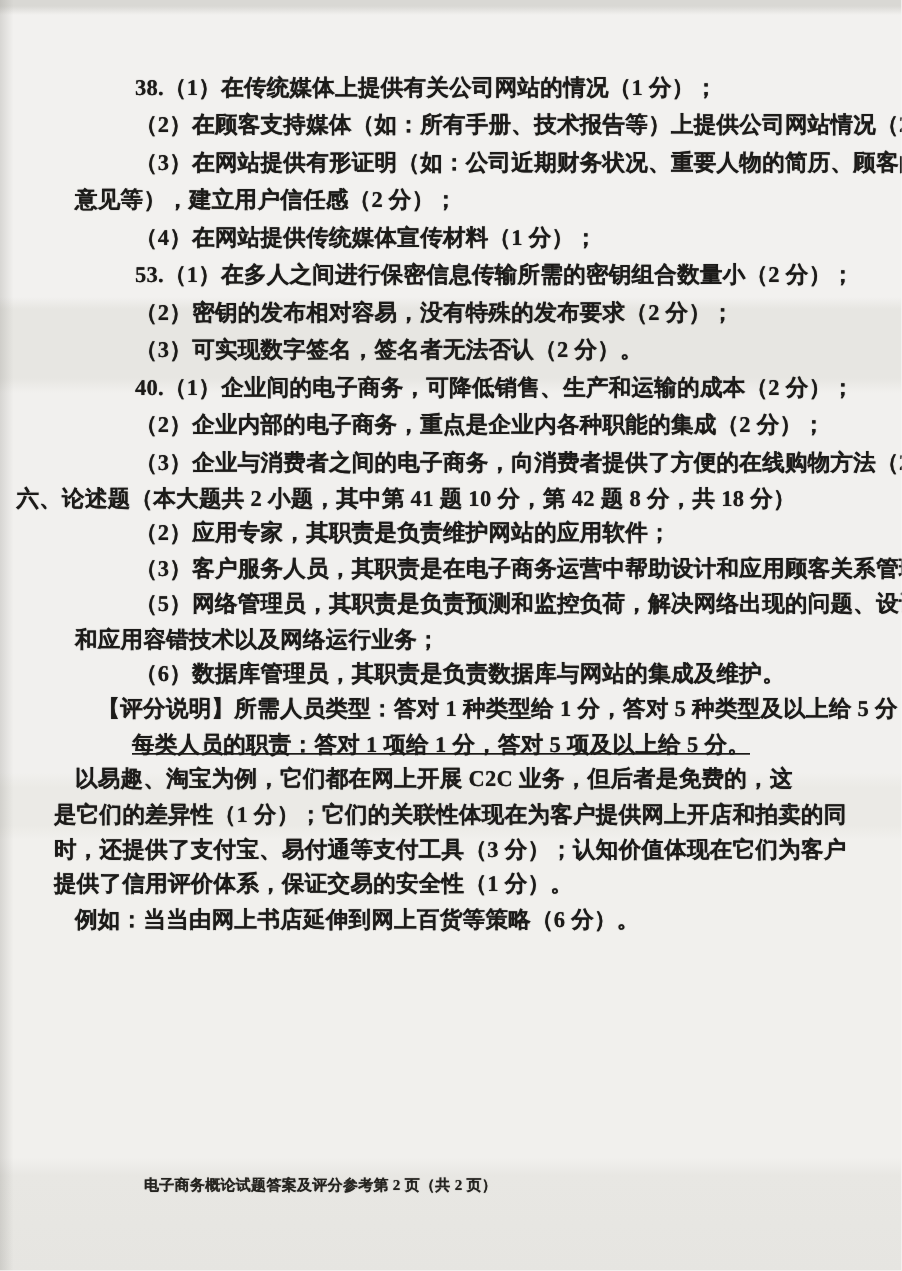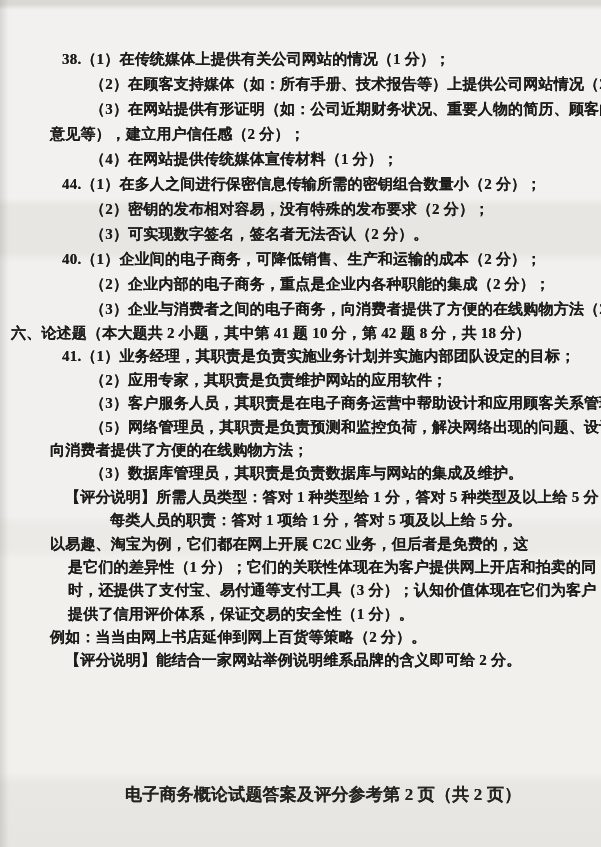--- a/index.html
+++ b/index.html
@@ -33,71 +33,69 @@
     font-weight: 700;
     letter-spacing: 0.2px;
     white-space: nowrap;
     color: #1c1b19;
     text-shadow: 0 0 0.6px rgba(40,38,35,0.85);
   }
   .blk1 .line { height: 25px; line-height: 25px; }
   .blk2 .line { height: 23.4px; line-height: 23.4px; }
   
   .ind-s { margin-left: 11px; }   
-  .ind-a { margin-left: 62px; }   
+  .ind-a { margin-left: 90px; }   
   .ind-b { margin-left: 90px; }   
   .ind-c { margin-left: 50px; }  
   .ind-e { margin-left: 65px; }   
-  .ind-f { margin-left: 110px; }  
-  .ind-w { margin-left: 68px; font-family: Liberation Serif, serif; }   
+  .ind-f { margin-left: 88px; text-decoration: underline; }  
+  .ind-w { margin-left: 36px; font-family: Liberation Serif, serif; }   
   .footer {
     position: absolute;
-    top: 783px; left: 125px;
-    font-size: 17px;
+    top: 783px; left: 96px;
+    font-size: 10px;
     font-weight: 700;
     letter-spacing: 0.2px;
     white-space: nowrap;
     color: #24231f;
     text-shadow: 0 0 0.6px rgba(40,38,35,0.8);
   }
 </style>
 </head>
 <body>
 
 <div class="page">
   <div class="content">
 
     <div class="blk1">
       <div class="line ind-a">38.（1）在传统媒体上提供有关公司网站的情况（1 分）；</div>
       <div class="line ind-b">（2）在顾客支持媒体（如：所有手册、技术报告等）上提供公司网站情况（2 分）；</div>
       <div class="line ind-b">（3）在网站提供有形证明（如：公司近期财务状况、重要人物的简历、顾客的</div>
       <div class="line ind-c">意见等），建立用户信任感（2 分）；</div>
       <div class="line ind-b">（4）在网站提供传统媒体宣传材料（1 分）；</div>
-      <div class="line ind-a">44.（1）在多人之间进行保密信息传输所需的密钥组合数量小（2 分）；</div>
+      <div class="line ind-a">53.（1）在多人之间进行保密信息传输所需的密钥组合数量小（2 分）；</div>
       <div class="line ind-b">（2）密钥的发布相对容易，没有特殊的发布要求（2 分）；</div>
       <div class="line ind-b">（3）可实现数字签名，签名者无法否认（2 分）。</div>
       <div class="line ind-a">40.（1）企业间的电子商务，可降低销售、生产和运输的成本（2 分）；</div>
       <div class="line ind-b">（2）企业内部的电子商务，重点是企业内各种职能的集成（2 分）；</div>
       <div class="line ind-b">（3）企业与消费者之间的电子商务，向消费者提供了方便的在线购物方法（2 分）。</div>
     </div>
 
     <div class="blk2">
       <div class="line ind-s">六、论述题（本大题共 2 小题，其中第 41 题 10 分，第 42 题 8 分，共 18 分）</div>
-      <div class="line ind-a">41.（1）业务经理，其职责是负责实施业务计划并实施内部团队设定的目标；</div>
       <div class="line ind-b">（2）应用专家，其职责是负责维护网站的应用软件；</div>
       <div class="line ind-b">（3）客户服务人员，其职责是在电子商务运营中帮助设计和应用顾客关系管理；</div>
       <div class="line ind-b">（5）网络管理员，其职责是负责预测和监控负荷，解决网络出现的问题、设计</div>
-      <div class="line ind-c">向消费者提供了方便的在线购物方法；</div>
-      <div class="line ind-b">（3）数据库管理员，其职责是负责数据库与网站的集成及维护。</div>
+      <div class="line ind-c">和应用容错技术以及网络运行业务；</div>
+      <div class="line ind-b">（6）数据库管理员，其职责是负责数据库与网站的集成及维护。</div>
       <div class="line ind-e">【评分说明】所需人员类型：答对 1 种类型给 1 分，答对 5 种类型及以上给 5 分；</div>
       <div class="line ind-f">每类人员的职责：答对 1 项给 1 分，答对 5 项及以上给 5 分。</div>
       <div class="line ind-c">以易趣、淘宝为例，它们都在网上开展 C2C 业务，但后者是免费的，这</div>
       <div class="line ind-w">是它们的差异性（1 分）；它们的关联性体现在为客户提供网上开店和拍卖的同</div>
       <div class="line ind-w">时，还提供了支付宝、易付通等支付工具（3 分）；认知价值体现在它们为客户</div>
       <div class="line ind-w">提供了信用评价体系，保证交易的安全性（1 分）。</div>
-      <div class="line ind-c">例如：当当由网上书店延伸到网上百货等策略（2 分）。</div>
-      <div class="line ind-e">【评分说明】能结合一家网站举例说明维系品牌的含义即可给 2 分。</div>
+      <div class="line ind-c">例如：当当由网上书店延伸到网上百货等策略（6 分）。</div>
     </div>
 
   </div>
 
   <div class="footer">电子商务概论试题答案及评分参考第 2 页（共 2 页）</div>
 </div>
 
 </body></html>

